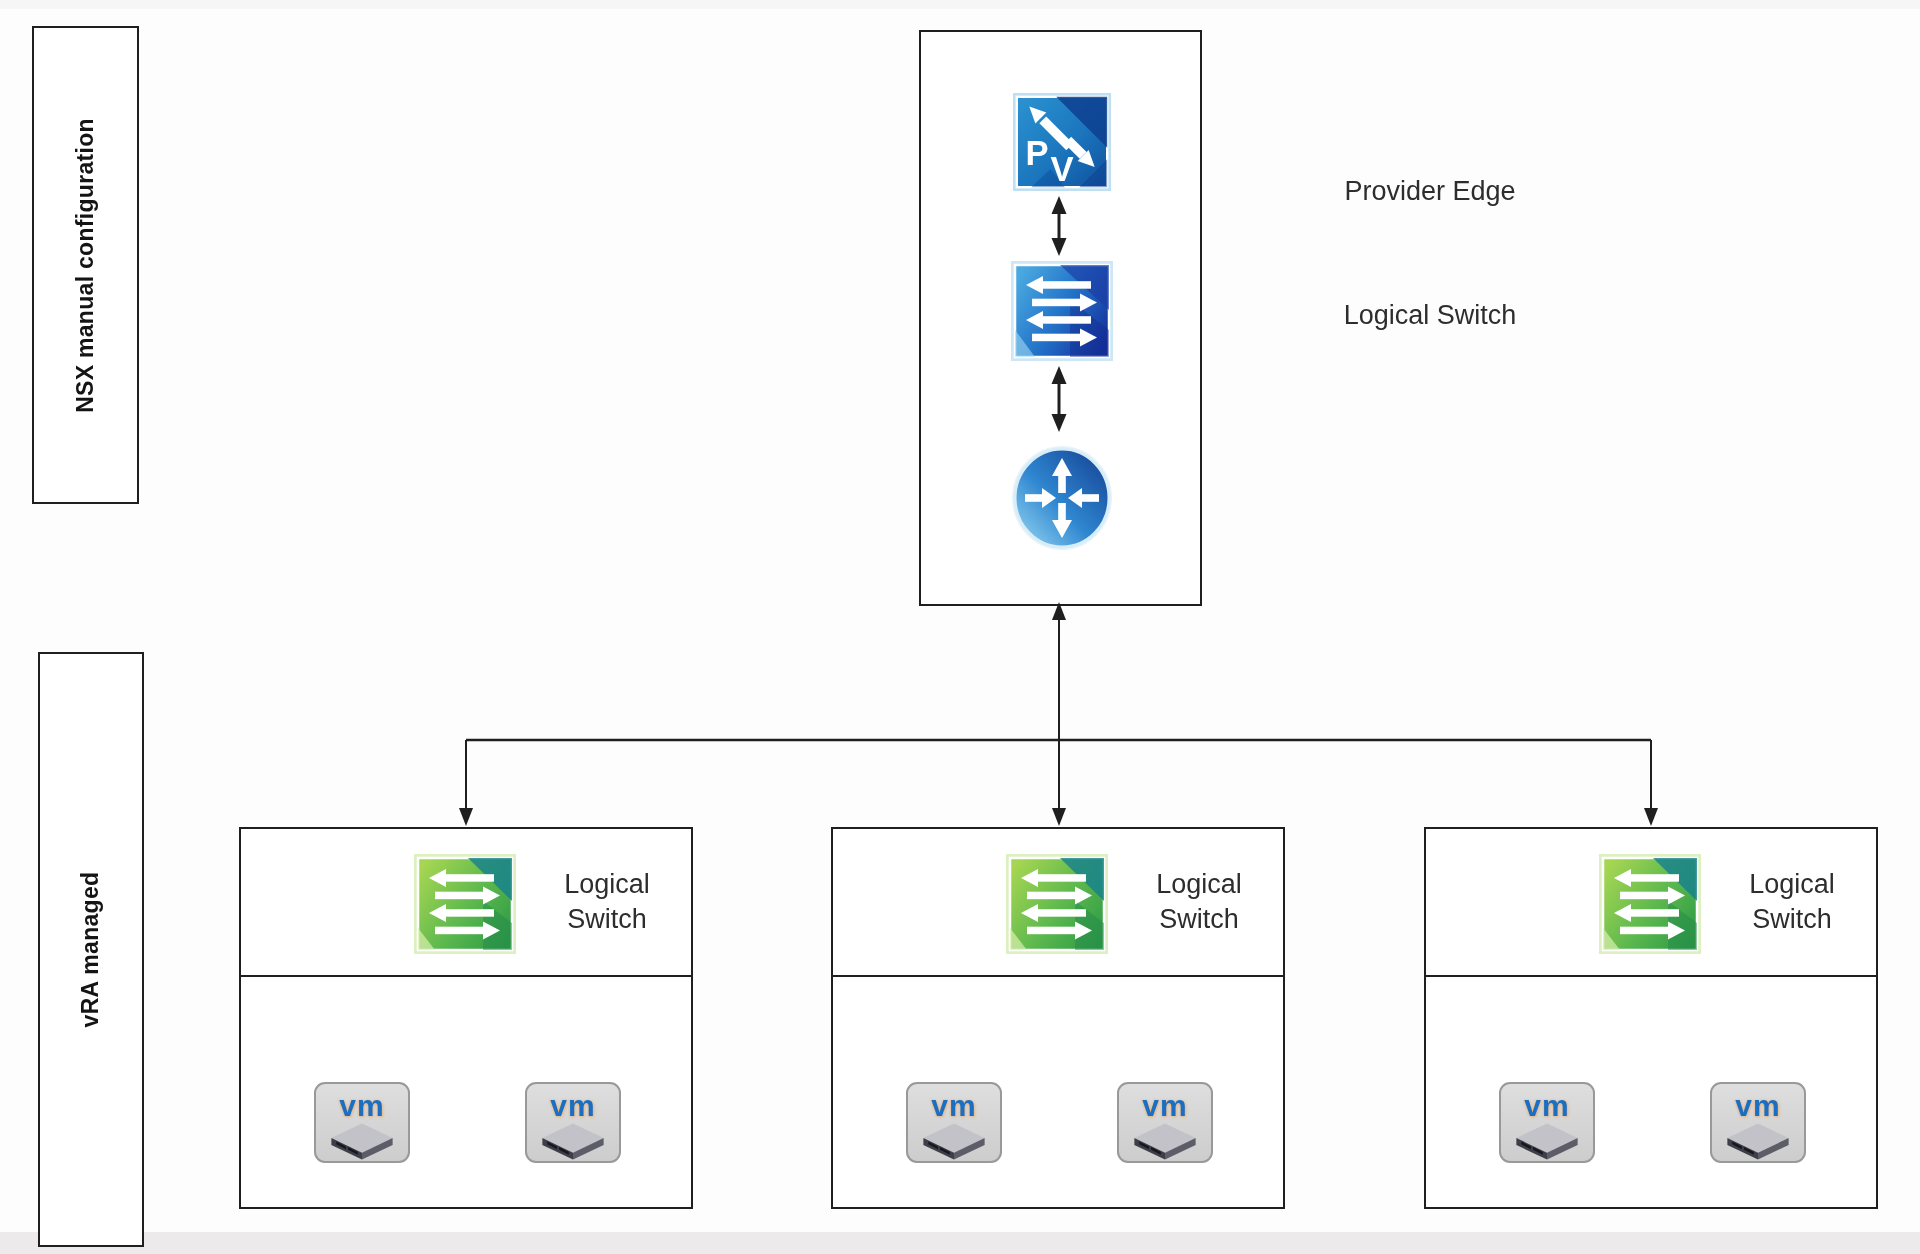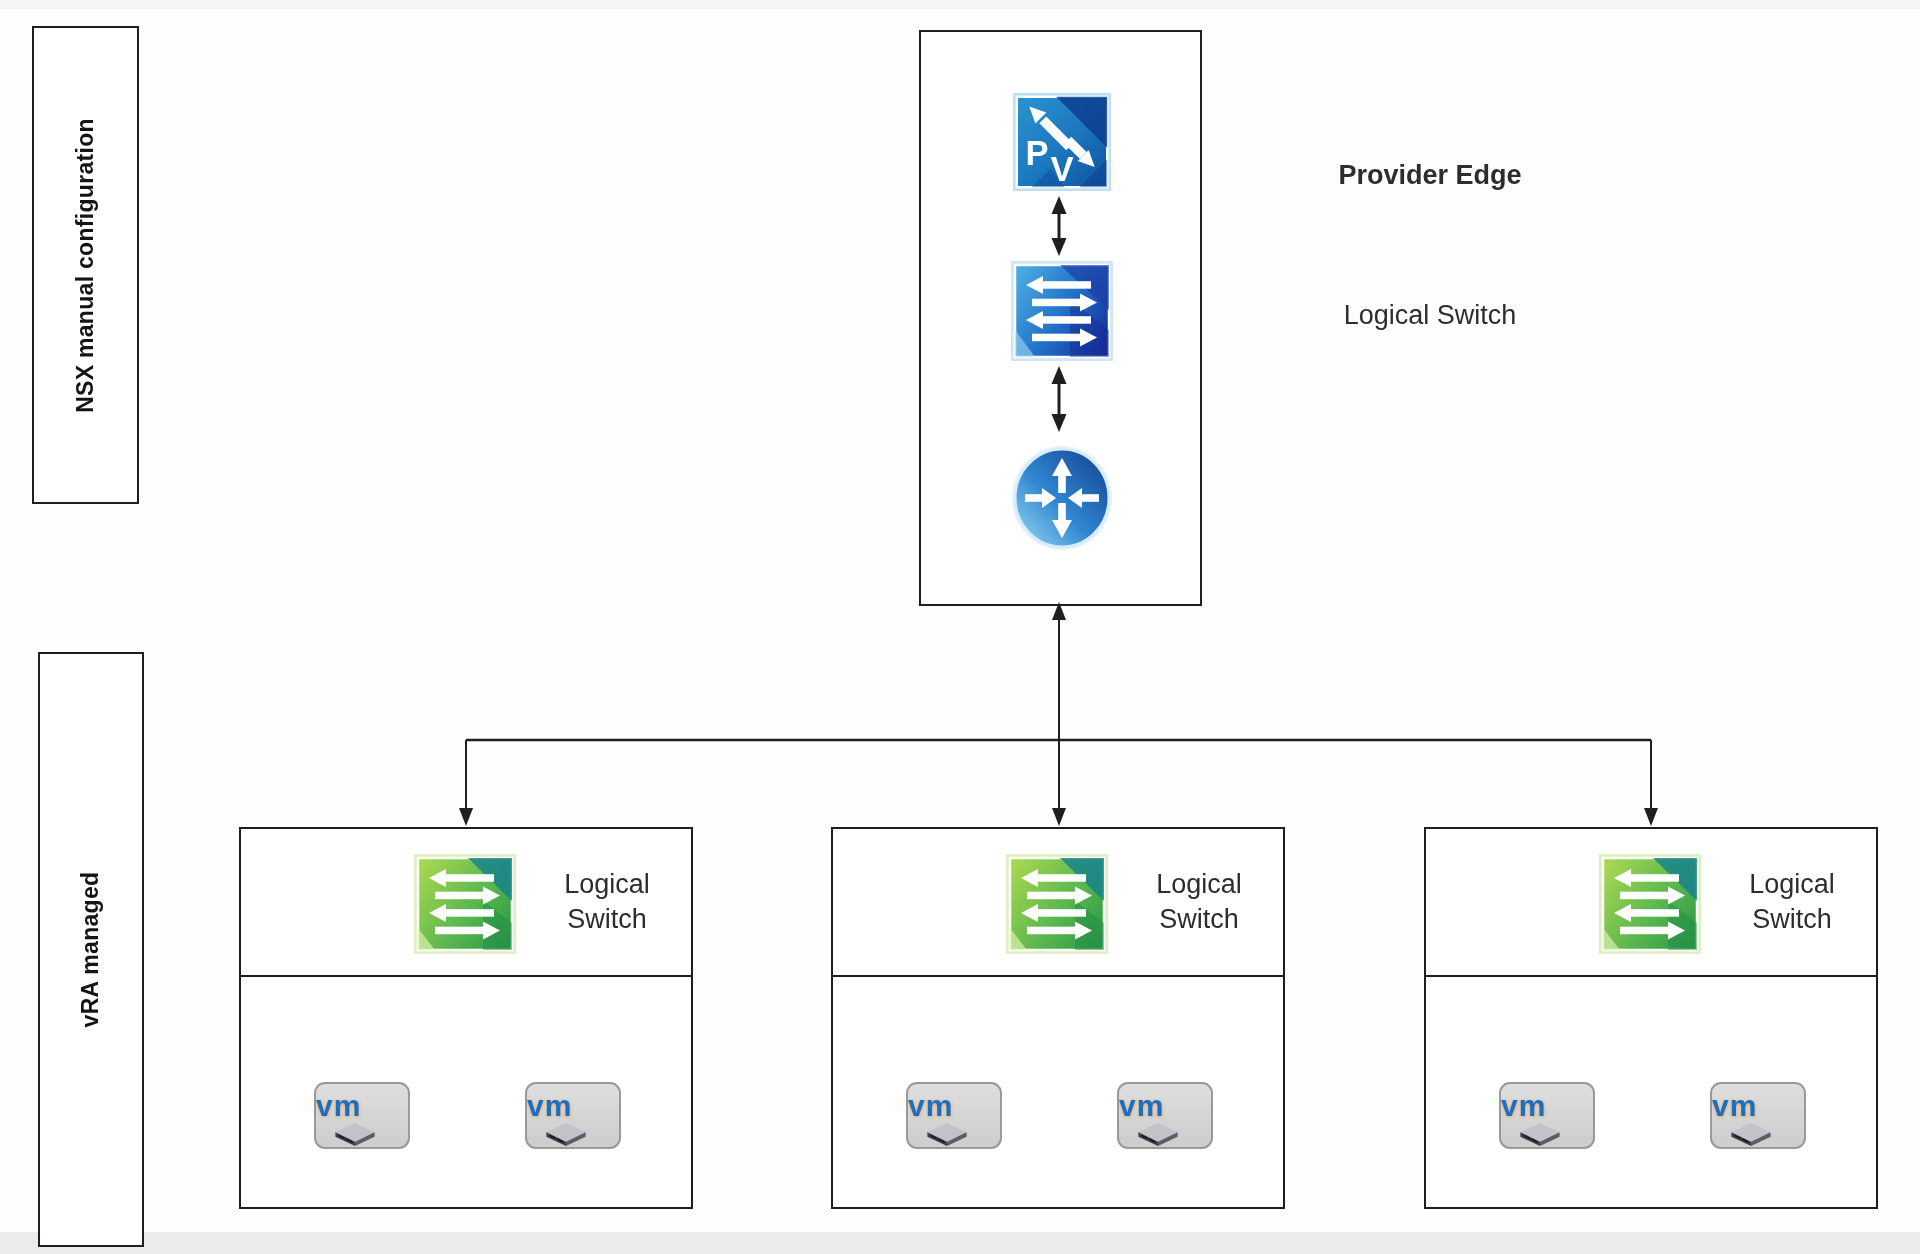--- a/index.html
+++ b/index.html
@@ -12,23 +12,23 @@
   .top-box{position:absolute;left:919px;top:30px;width:279px;height:572px;background:#fff;border:2px solid #1f1f1f;z-index:3;}
   .icon{position:absolute;z-index:4;}
   
   .side-label{position:absolute;left:1288px;width:284px;text-align:center;font-size:27px;line-height:36px;color:#2d2d2d;z-index:3;}
   
   .switch-box{position:absolute;top:827px;width:454px;height:382px;background:#fff;border:2px solid #1f1f1f;box-sizing:border-box;z-index:3;}
   .switch-box .header{position:absolute;left:0;top:0;width:100%;height:148px;border-bottom:2px solid #1f1f1f;box-sizing:border-box;}
   .switch-title{position:absolute;left:294px;top:38px;width:144px;text-align:center;font-size:27px;line-height:35px;color:#2d2d2d;}
   .green-icon{position:absolute;left:172px;top:24px;}
   
-  .vm{position:absolute;top:253px;width:96px;height:67px;border:2px solid #999;border-radius:11px;
+  .vm{position:absolute;top:253px;width:96px;height:81px;border:2px solid #999;border-radius:11px;
       background:linear-gradient(180deg,#dedede 0%,#cdcdcd 100%);box-sizing:border-box;
-      display:flex;flex-direction:column;}
+      display:flex;flex-direction:column;align-items:center;}
   .vm-text{font-size:30px;font-weight:700;line-height:1;margin-top:7px;color:#1b6fc3;letter-spacing:1px;
       text-shadow:1px 1px 3px rgba(238,150,62,.55),-1px 0 2px rgba(238,150,62,.35);}
   .vm svg{margin-top:1px;}
   
   #connectors{position:absolute;left:0;top:0;z-index:6;pointer-events:none;}
   .strip-bottom{position:absolute;left:0;top:1232px;width:1920px;height:22px;background:#eceaea;z-index:1;}
   .strip-top{position:absolute;left:0;top:0;width:1920px;height:9px;background:#f6f6f6;z-index:1;}
 </style>
 </head>
 <body>
@@ -105,21 +105,21 @@
         <polygon points="52,13 42,31 62,31" fill="#fff"></polygon>
       <rect x="48.2" y="58" width="7.6" height="20" fill="#fff"></rect>
         <polygon points="52,93 42,75 62,75" fill="#fff"></polygon>
       <rect x="15" y="49.2" width="18" height="7.6" fill="#fff"></rect>
         <polygon points="46,53 32,43 32,63" fill="#fff"></polygon>
       <rect x="71" y="49.2" width="18" height="7.6" fill="#fff"></rect>
         <polygon points="58,53 72,43 72,63" fill="#fff"></polygon>
     </svg>
   </div>
 
-  <div class="side-label" style="top:157px;font-weight:bold;">Provider Edge</div>
+  <div class="side-label" style="top:173px;">Provider Edge</div>
   <div class="side-label" style="top:297px;">Logical Switch</div>
 
   <div class="switch-box" style="left:239px;">
     <div class="header">
       <svg class="green-icon" width="104" height="102" viewBox="0 0 104 102">
         <defs>
             <linearGradient id="gsw1" x1="0" y1="0.15" x2="1" y2="0.85">
           <stop offset="0" stop-color="#a6d652"></stop>
               <stop offset=".55" stop-color="#5cb84e"></stop>
               <stop offset="1" stop-color="#2d9b45"></stop>

